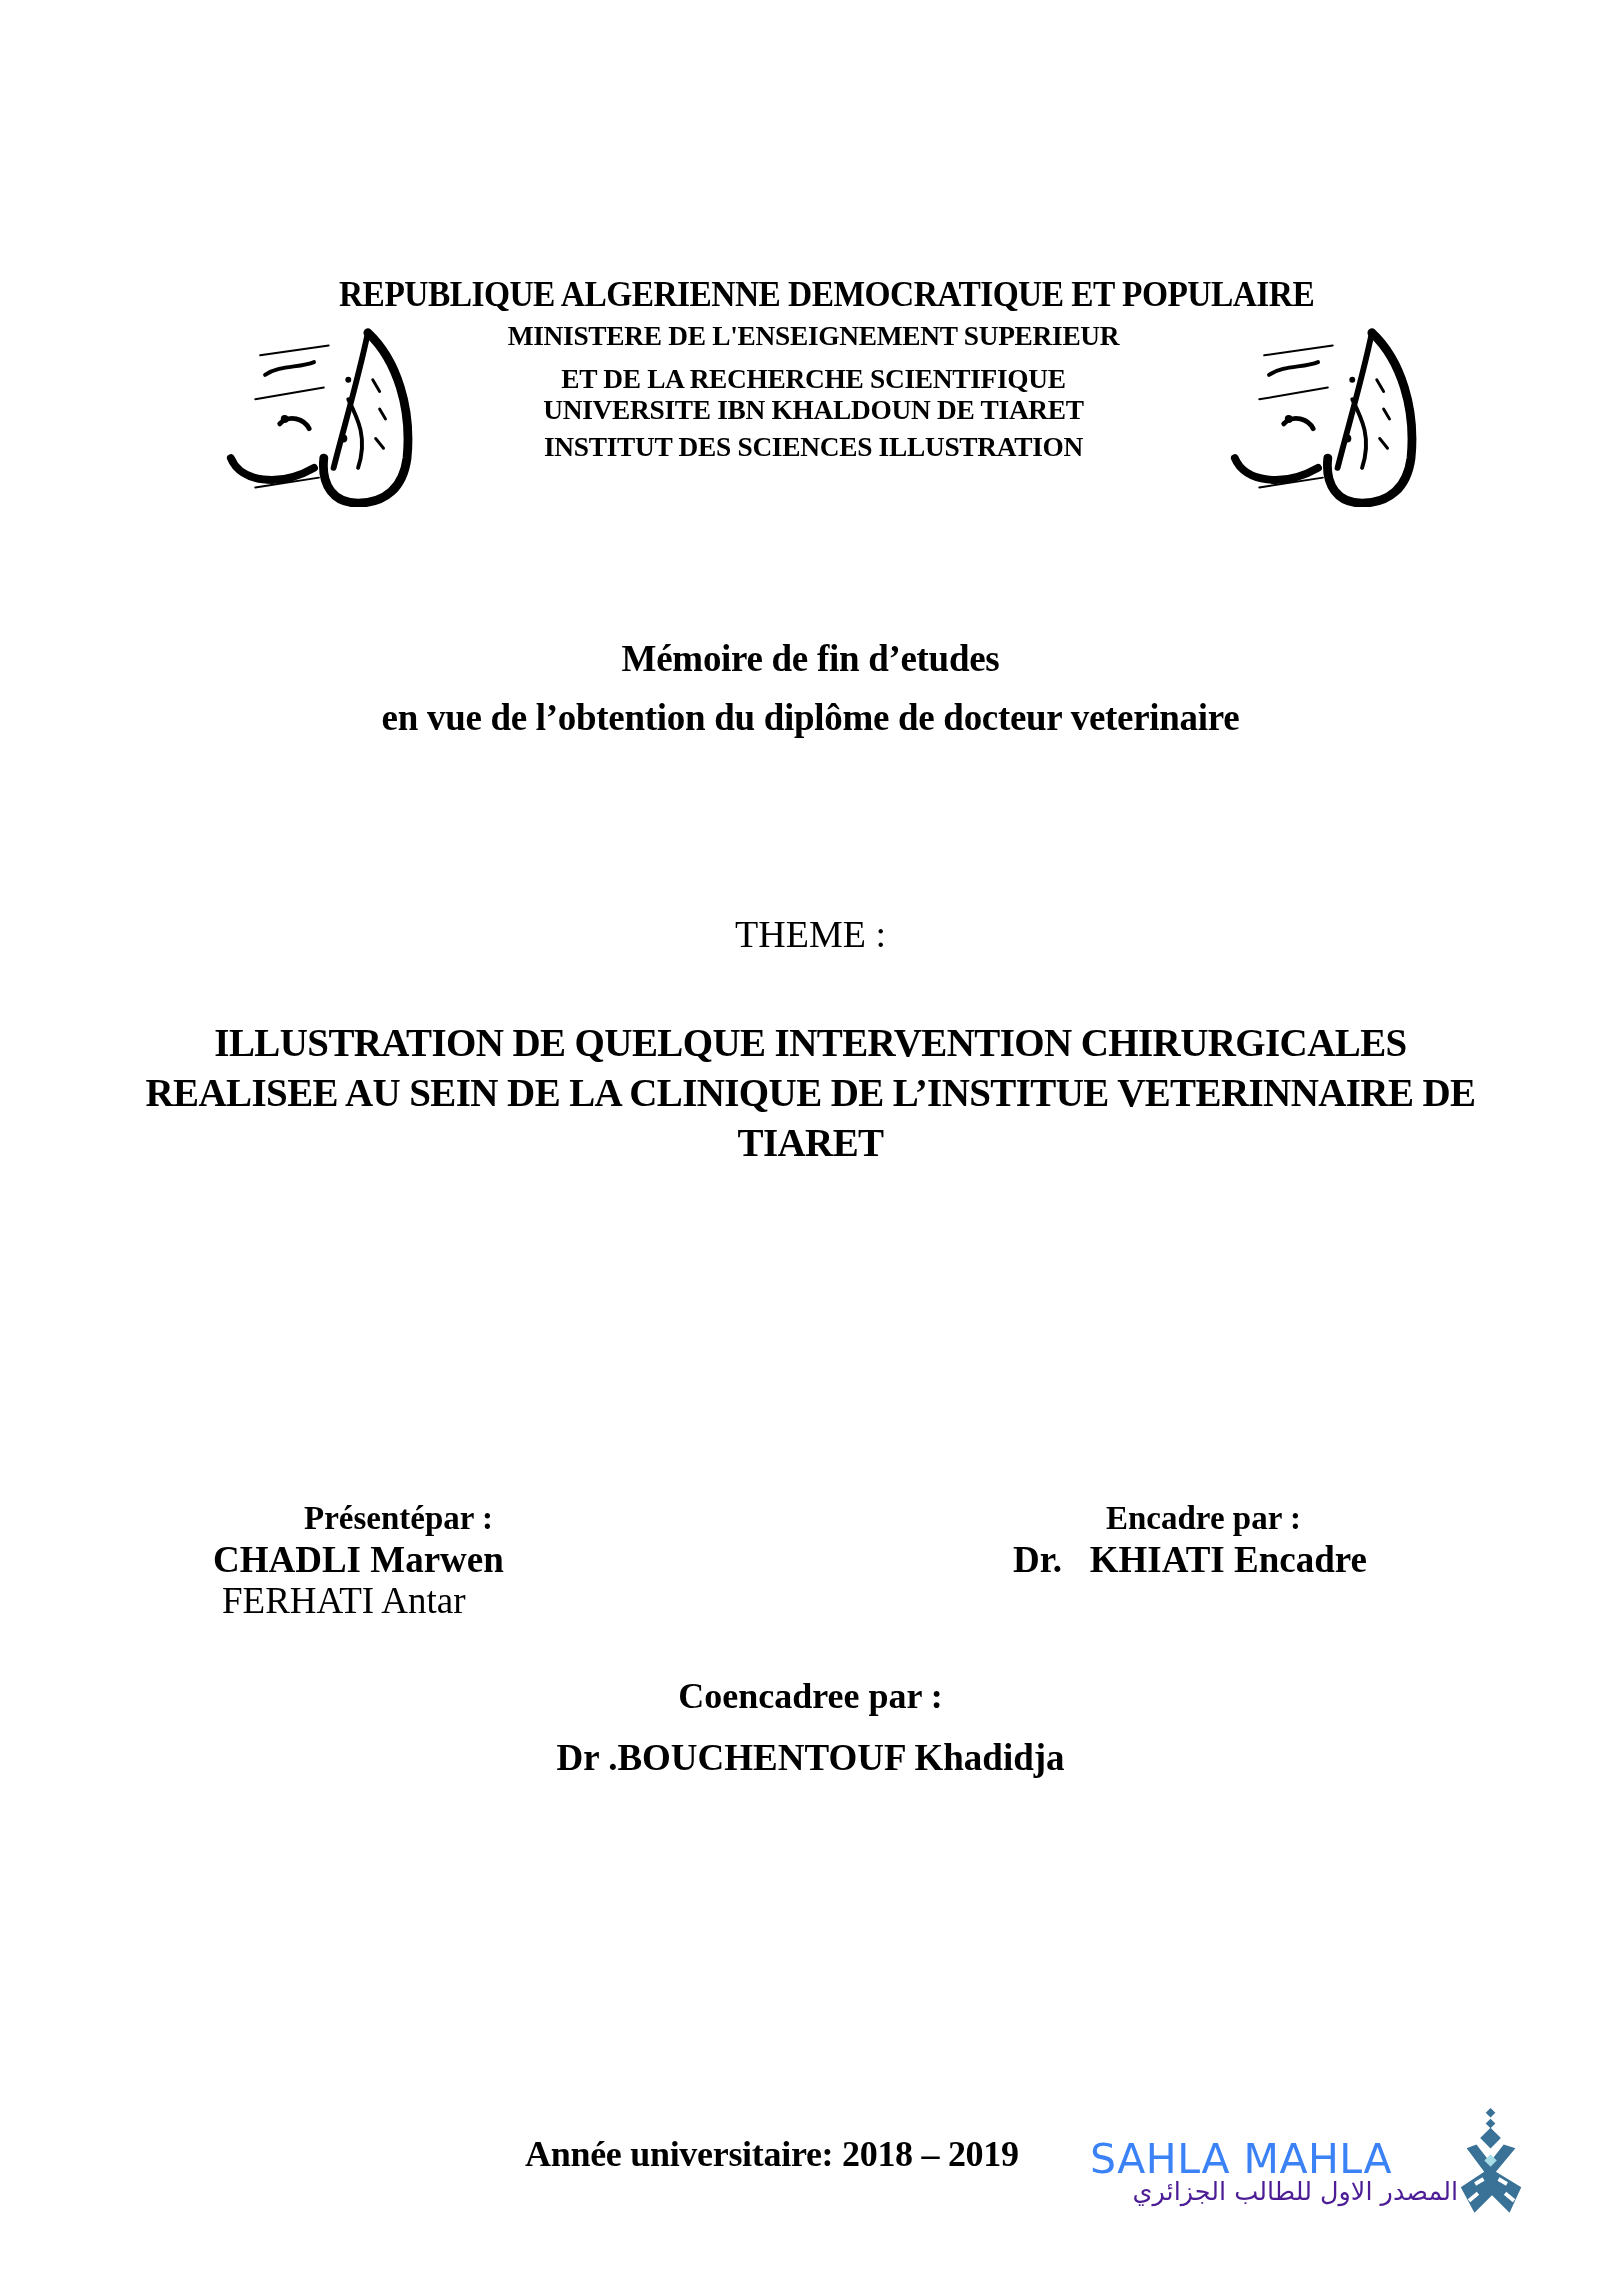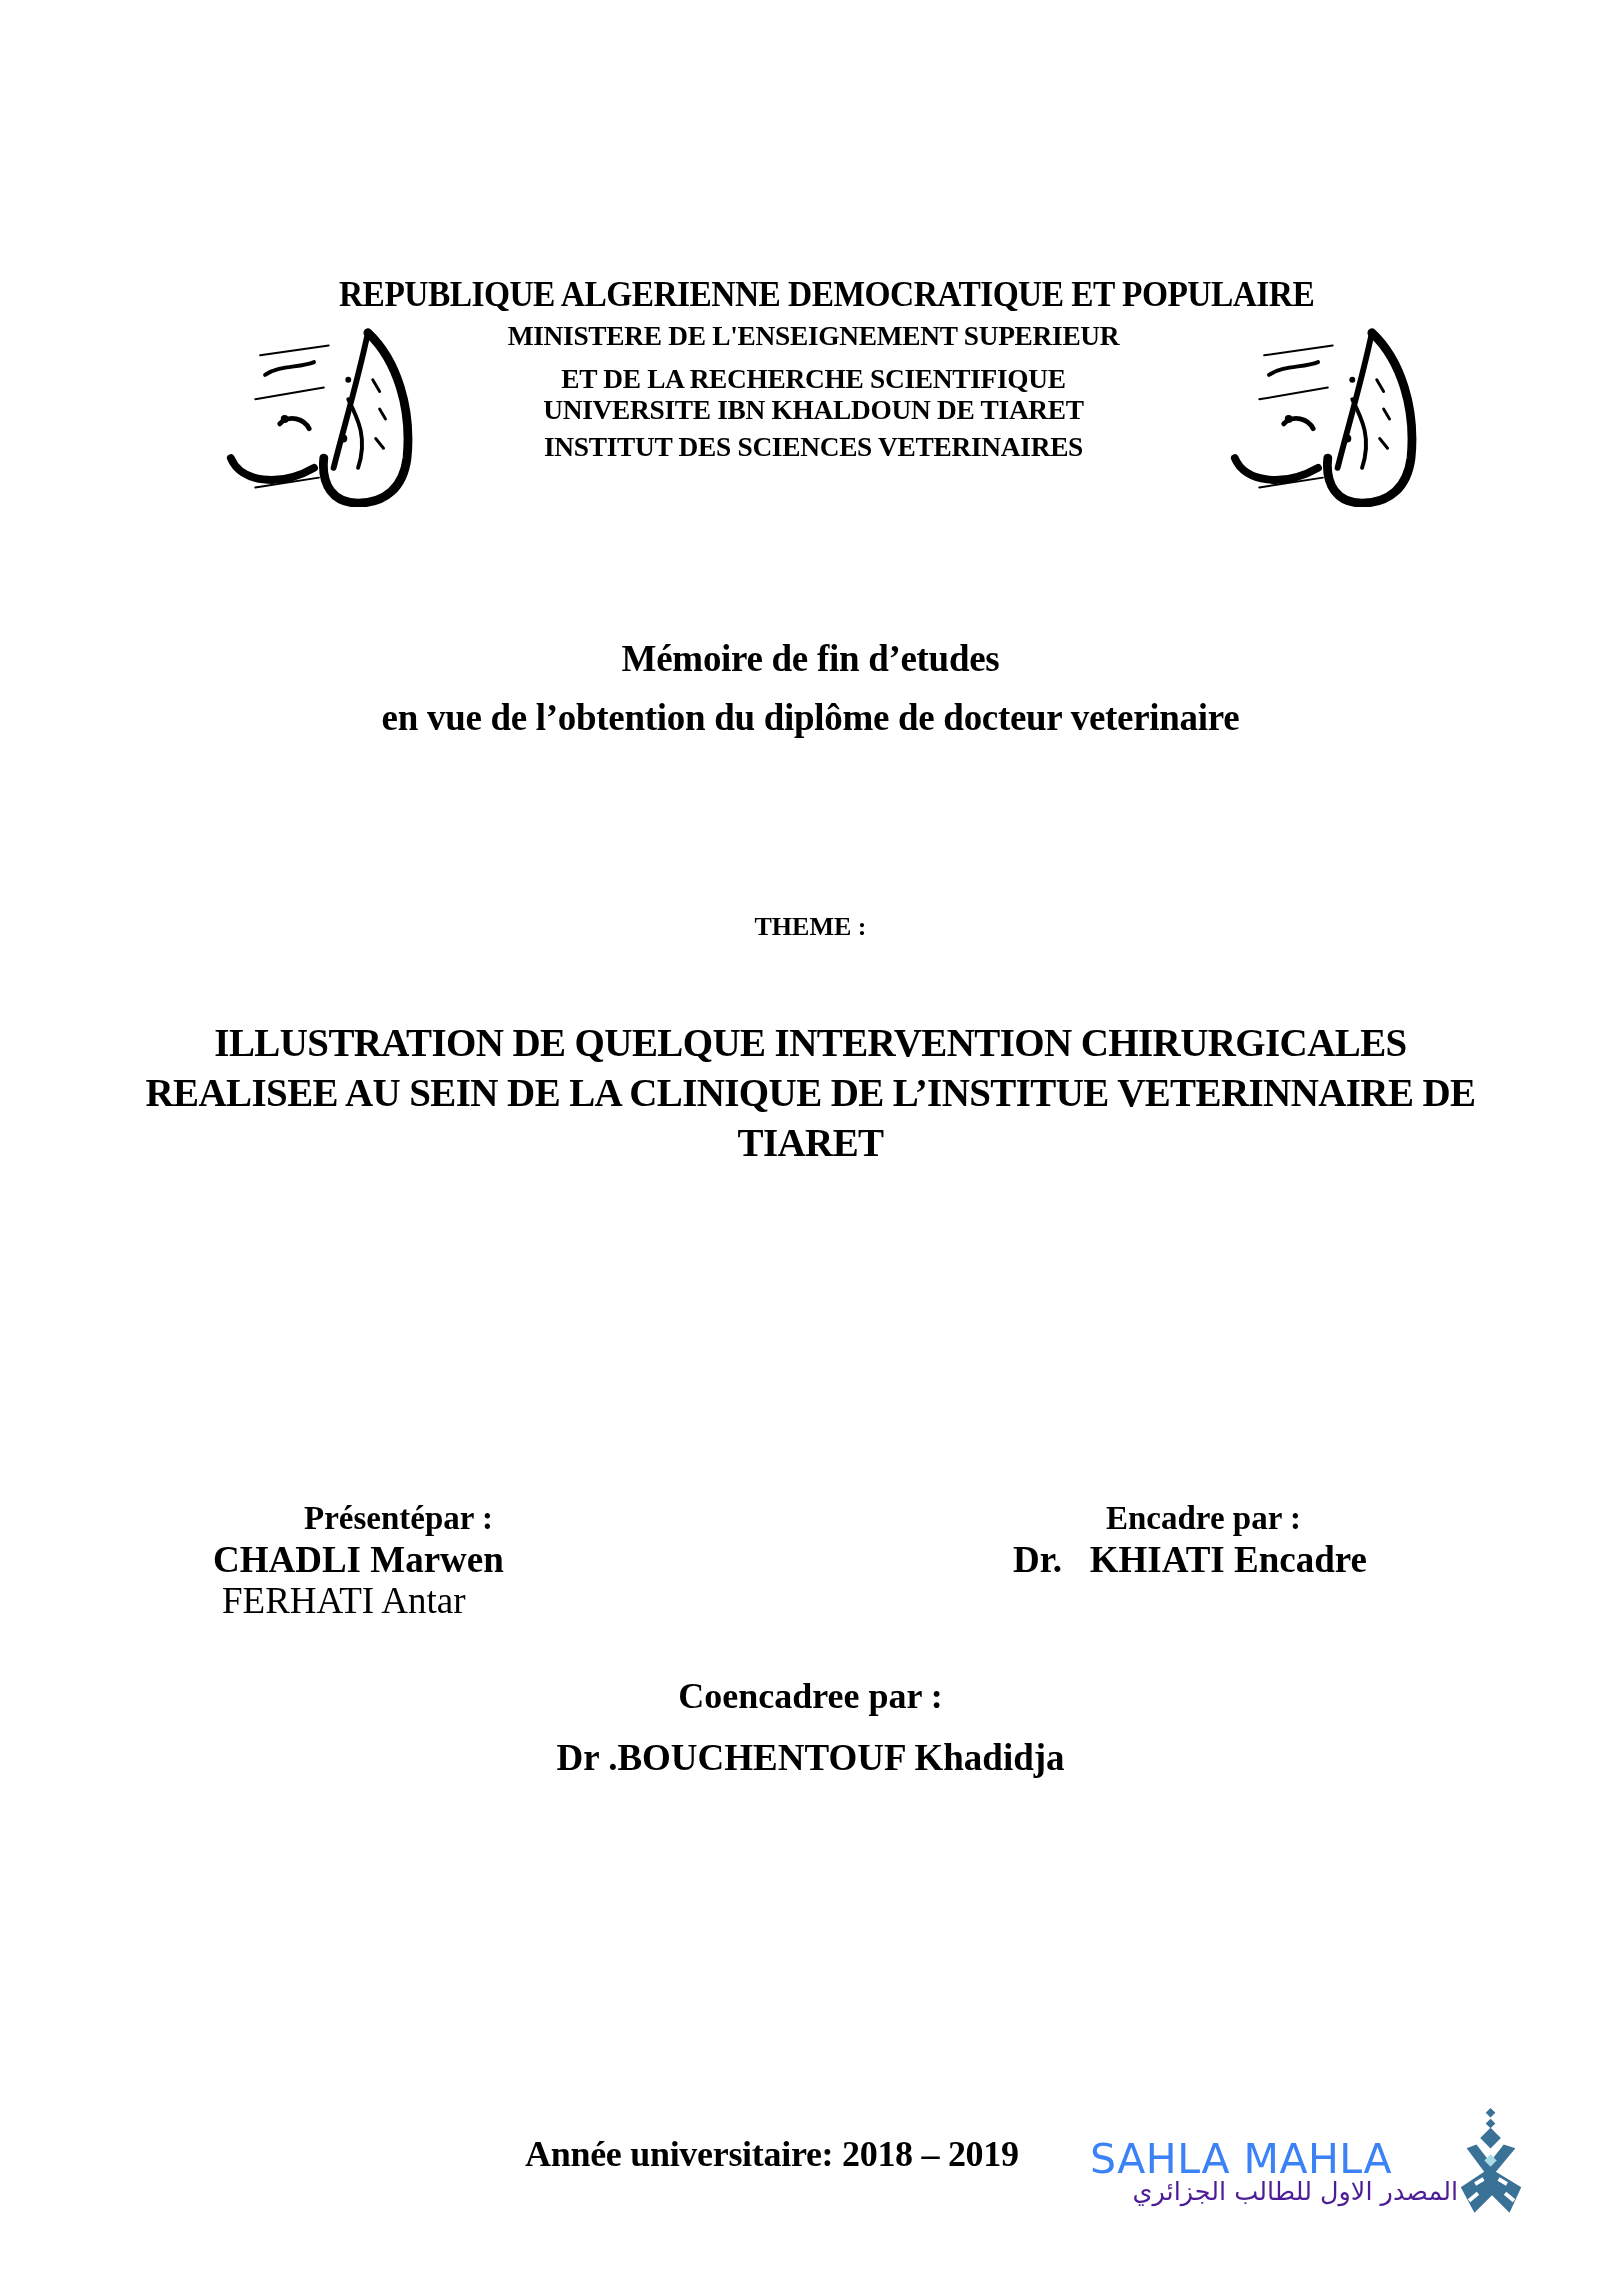--- a/index.html
+++ b/index.html
@@ -31,21 +31,21 @@
       font-size: 27.4px; font-weight: bold;
       left: 431px; width: 765px; text-align: center;
       letter-spacing: -0.3px;
     }
     .logo-univ { position: absolute; width: 208px; height: 186px; }
 
     
     .memoire { font-size: 37px; font-weight: bold; letter-spacing: -0.3px; }
 
     
-    .theme-label { font-size: 26px; font-weight: bold; }
+    .theme-label { font-size: 38px; font-weight: normal; }
     .theme-line { font-size: 39px; font-weight: bold; letter-spacing: -0.6px; }
 
     
     .role-label { font-size: 33px; font-weight: bold; margin-top: 36px; }
     .person { font-size: 37px; }
 
     
     .annee { font-size: 36px; font-weight: bold; letter-spacing: -0.3px; text-align: center; }
     .sahla-text {
       font-family: "DejaVu Sans", "Liberation Sans", sans-serif;
@@ -57,21 +57,21 @@
     }
   </style>
 </head>
 <body>
 
 <div class="abs hdr-main">REPUBLIQUE ALGERIENNE DEMOCRATIQUE ET POPULAIRE</div>
 
 <div class="abs hdr-sub" style="top:321px;">MINISTERE DE L'ENSEIGNEMENT SUPERIEUR</div>
 <div class="abs hdr-sub" style="top:358px;margin-top:6px;">ET DE LA RECHERCHE SCIENTIFIQUE</div>
 <div class="abs hdr-sub" style="top:395px;">UNIVERSITE IBN KHALDOUN DE TIARET</div>
-<div class="abs hdr-sub" style="top:432px;">INSTITUT DES SCIENCES  VETERINAIRES</div>
+<div class="abs hdr-sub" style="top:432px;">INSTITUT DES SCIENCES  ILLUSTRATION</div>
 
 <svg class="logo-univ" style="left:211px; top:321px;" viewBox="0 0 212 190">
   <g fill="none" stroke="#000" stroke-linecap="round">
     <path d="M160 12 C190 40 205 90 200 140 C196 170 178 186 150 186 C125 186 112 168 115 140" stroke-width="9"></path>
     <path d="M160 12 C150 60 135 110 125 150" stroke-width="6"></path>
     <path d="M140 80 C150 100 160 120 150 150" stroke-width="4"></path>
     <path d="M20 140 C30 165 70 170 105 150" stroke-width="8"></path>
     <path d="M50 35 L120 25" stroke-width="2"></path>
     <path d="M55 55 C70 45 90 48 105 42" stroke-width="4"></path>
     <path d="M45 80 L115 68" stroke-width="2"></path>

